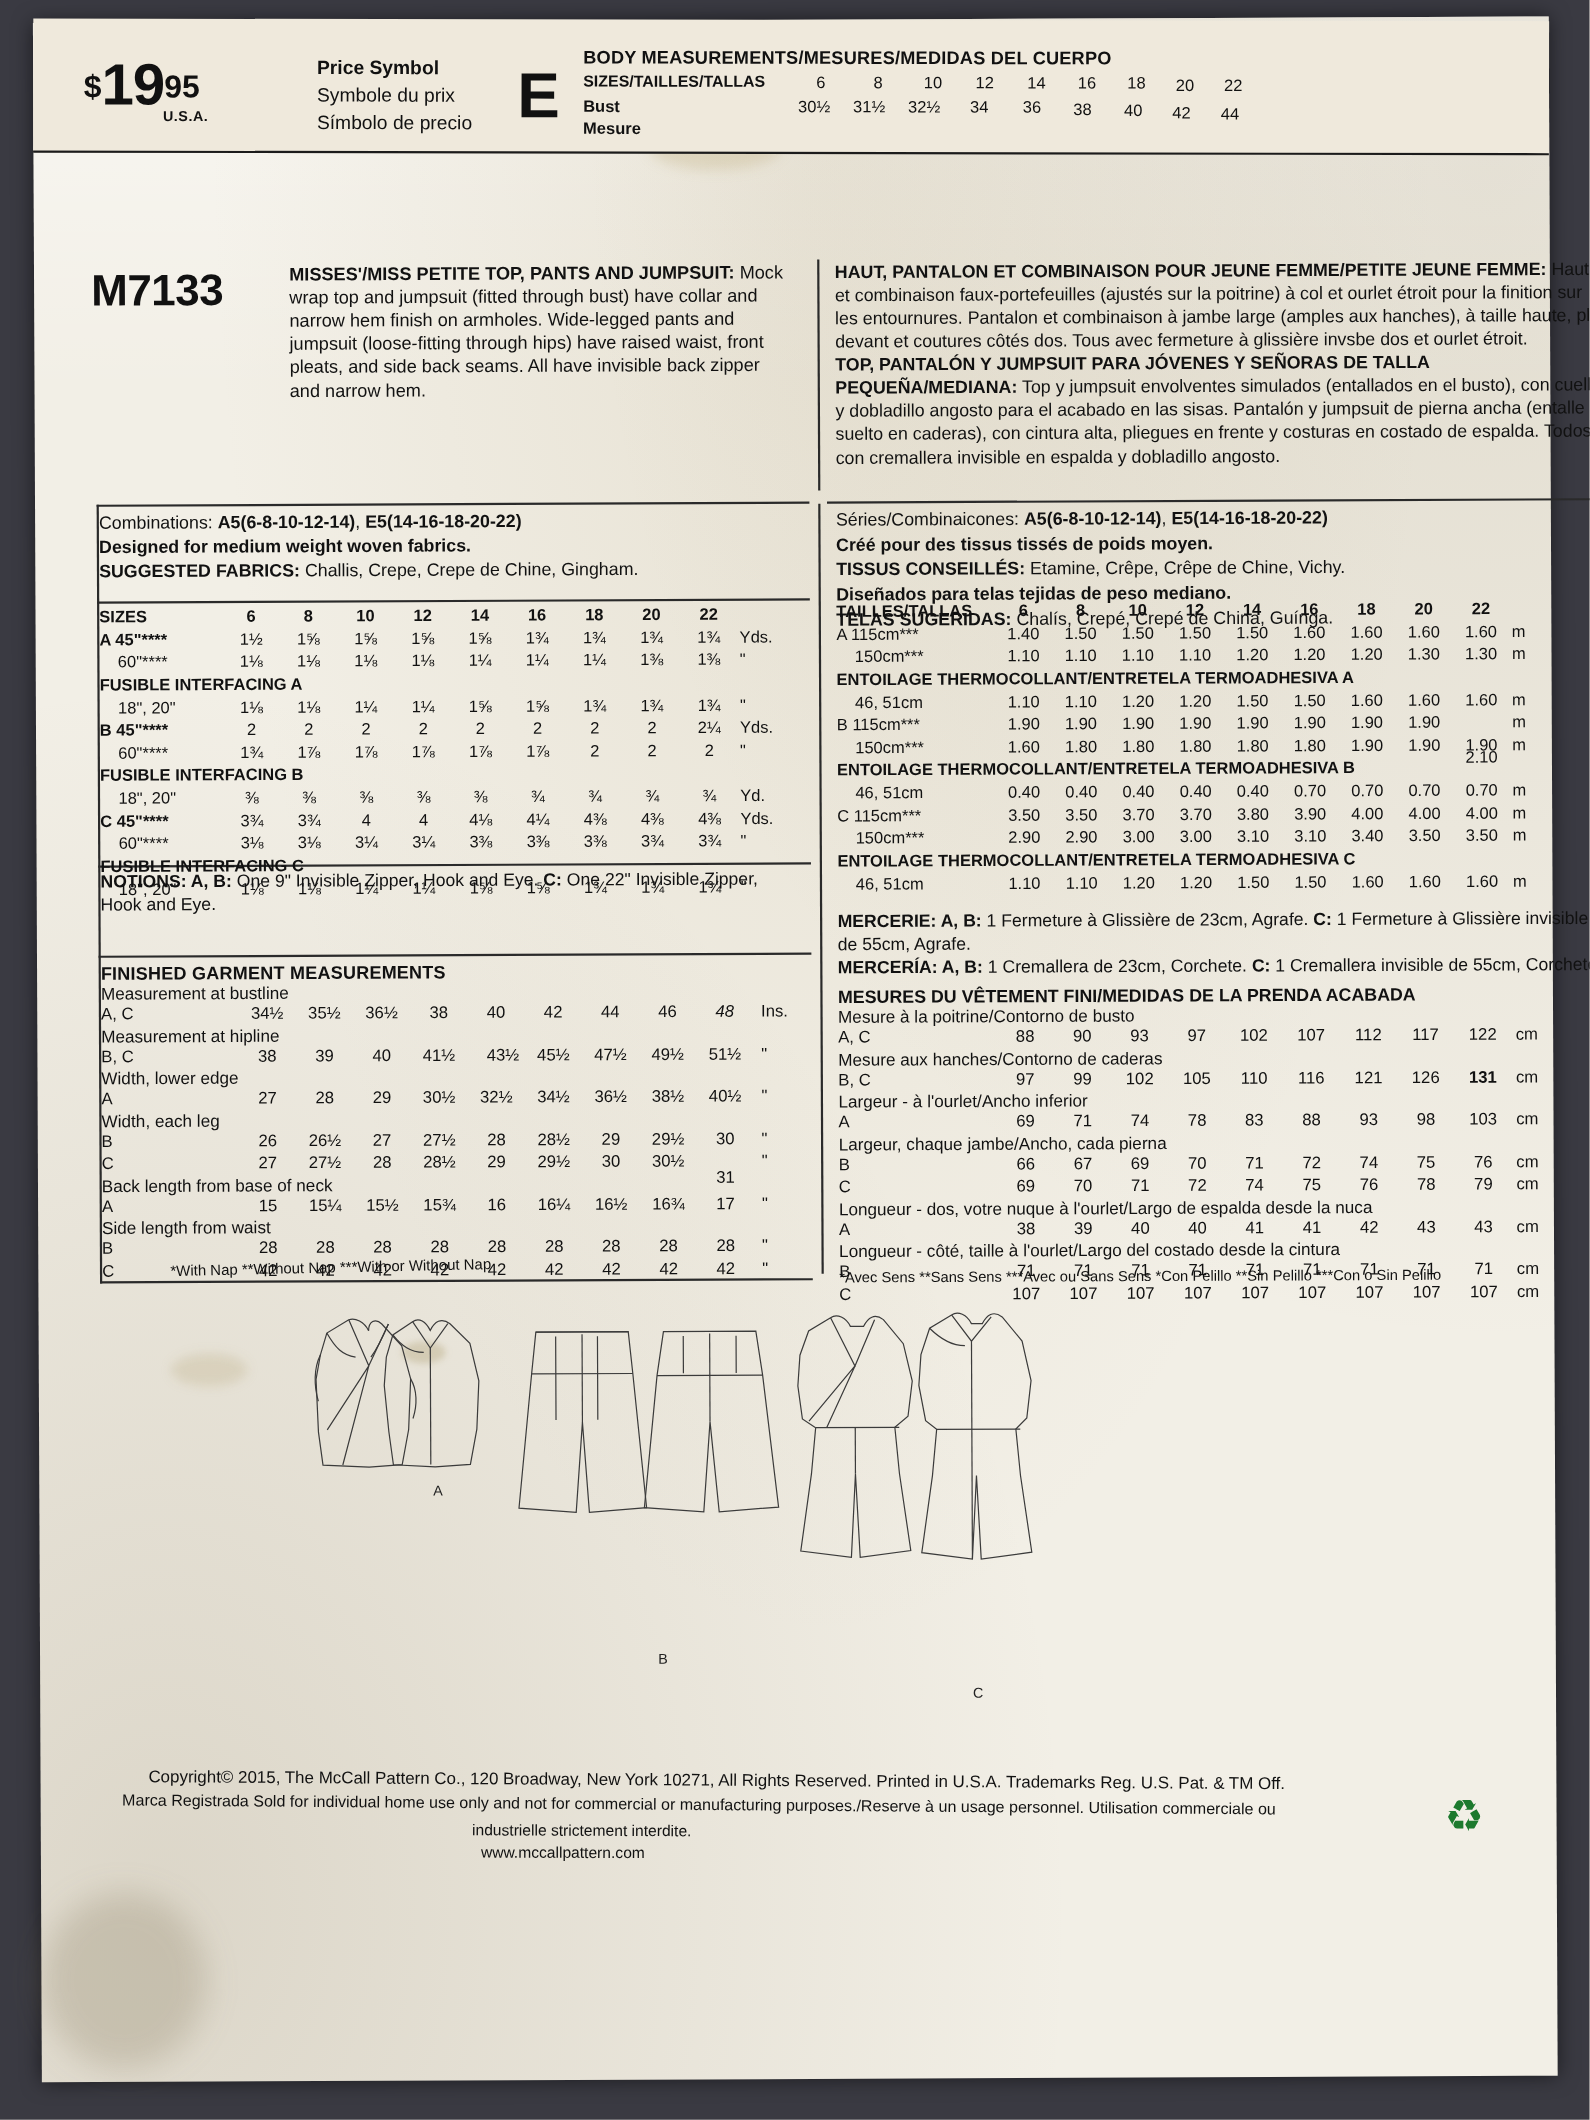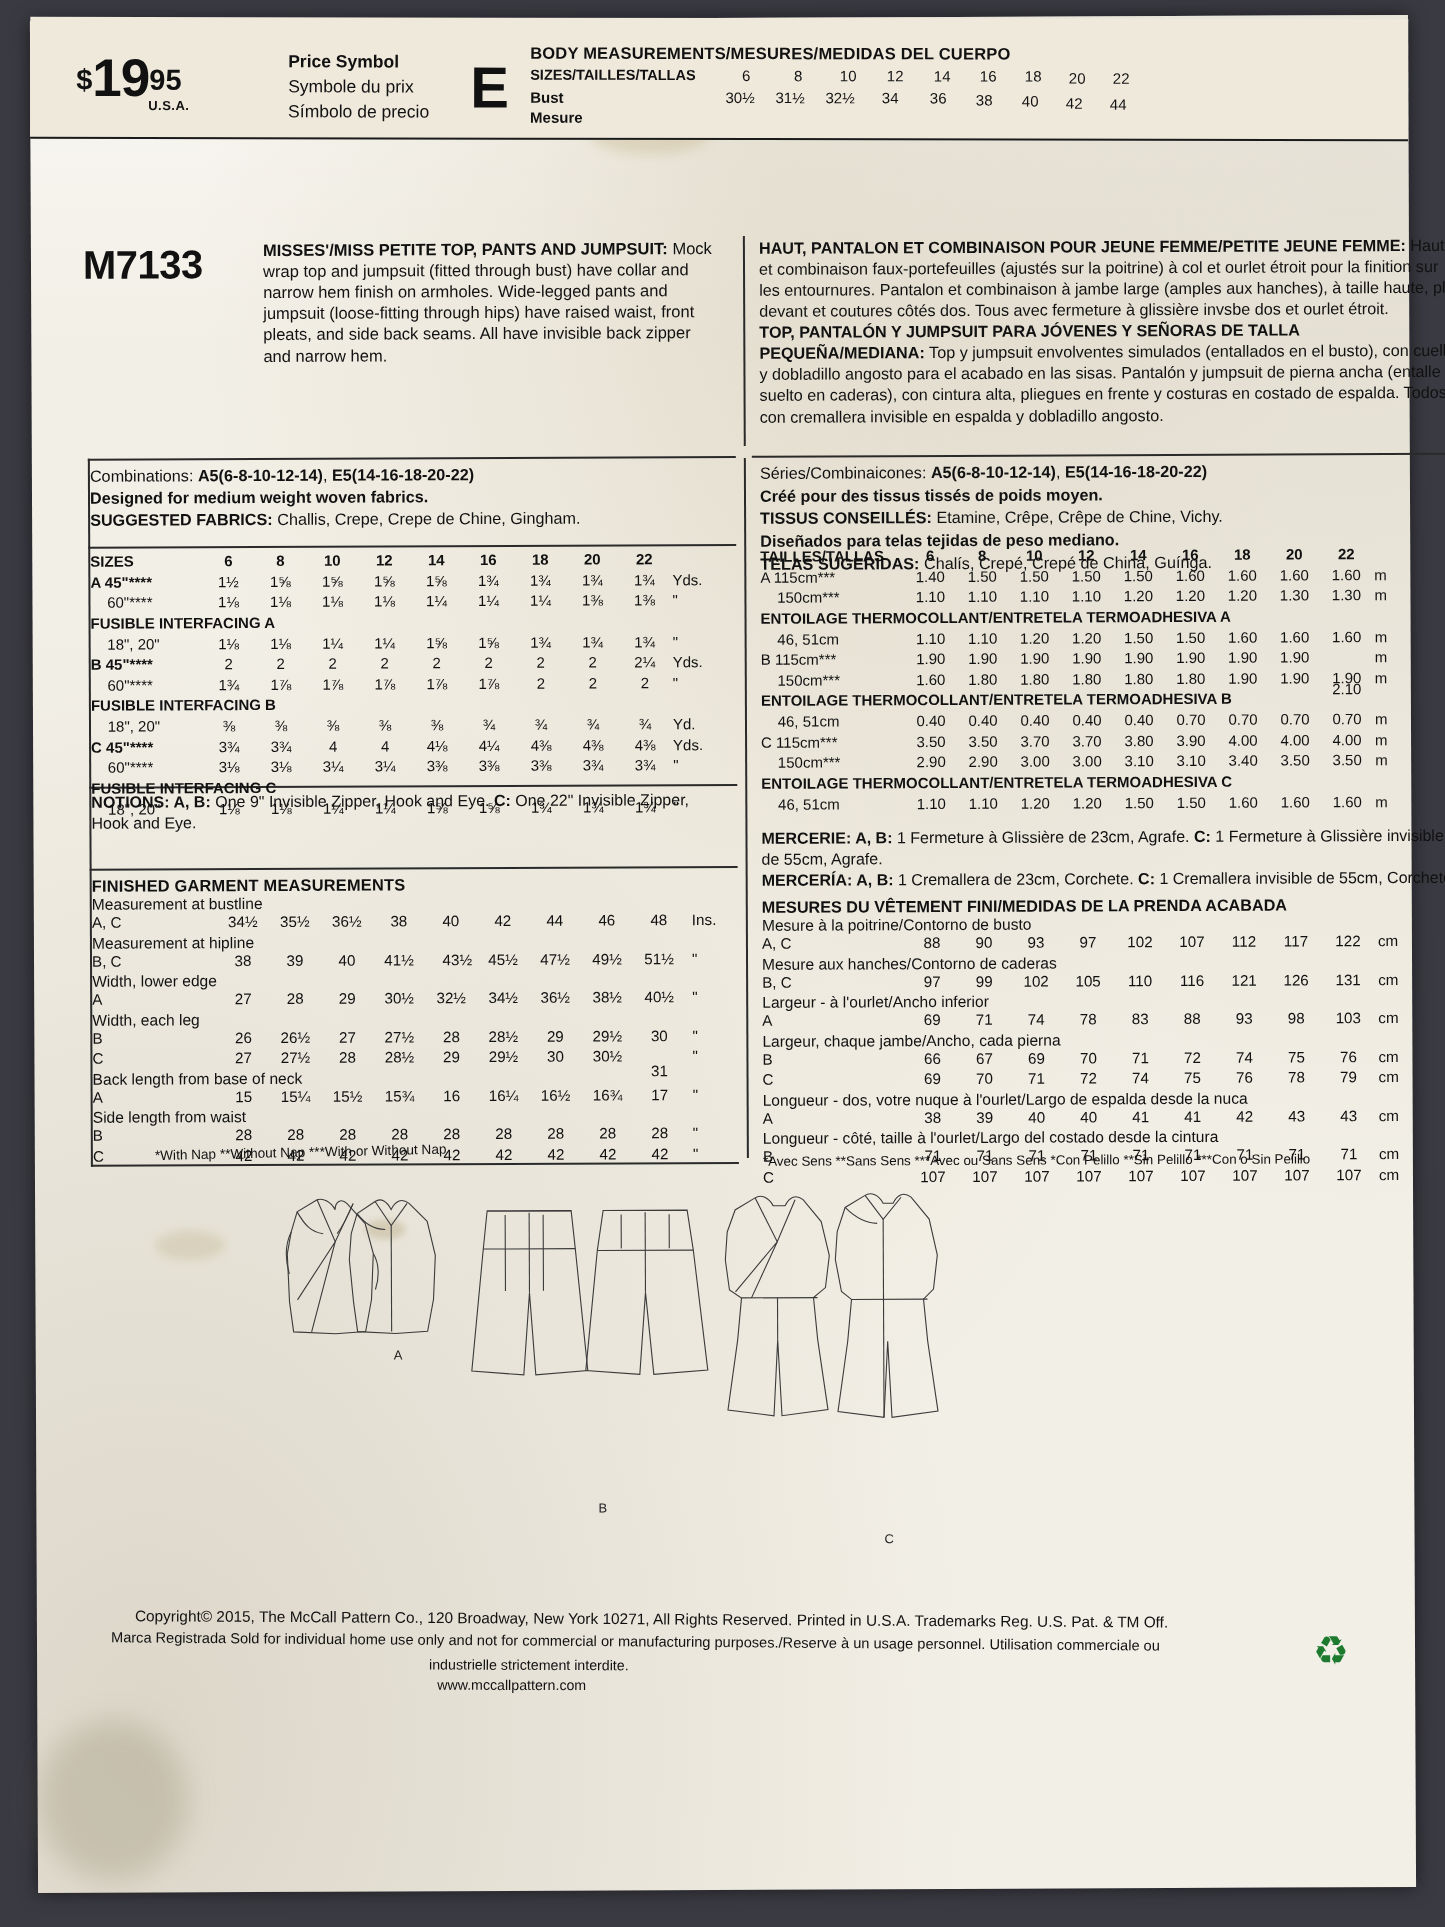--- a/index.html
+++ b/index.html
@@ -345,21 +345,21 @@
           <div class="frow">
             <span class="fl">A, C</span>
             <span class="fcell" style="left: 130px;">34½</span>
             <span class="fcell" style="left: 182px;">35½</span>
             <span class="fcell" style="left: 234px;">36½</span>
             <span class="fcell" style="left: 286px;">38</span>
             <span class="fcell" style="left: 338px;">40</span>
             <span class="fcell" style="left: 390px;">42</span>
             <span class="fcell" style="left: 442px;">44</span>
             <span class="fcell" style="left: 494px;">46</span>
-            <span class="fcell" style="left: 546px;">48</span>
+            <span class="fcell" style="left: 546px; font-style: italic;">48</span>
             <span class="fcell" style="left: 600px; width: 50px; text-align: left;">Ins.</span>
           </div>
           <div class="fgsec">Measurement at hipline</div>
           <div class="frow">
             <span class="fl">B, C</span>
             <span class="fcell" style="left: 130px;">38</span>
             <span class="fcell" style="left: 182px;">39</span>
             <span class="fcell" style="left: 234px;">40</span>
             <span class="fcell" style="left: 286px;">41½</span>
             <span class="fcell" style="left: 338px; text-align: right;">43½</span>
@@ -629,21 +629,21 @@
           <div class="f2row">
             <span class="fl">B, C</span>
             <span class="f2cell" style="left: 148px;">97</span>
             <span class="f2cell" style="left: 200px; text-align: center;">99</span>
             <span class="f2cell" style="left: 252px;">102</span>
             <span class="f2cell" style="left: 304px;">105</span>
             <span class="f2cell" style="left: 356px;">110</span>
             <span class="f2cell" style="left: 408px;">116</span>
             <span class="f2cell" style="left: 460px;">121</span>
             <span class="f2cell" style="left: 512px;">126</span>
-            <span class="f2cell" style="left: 564px;">131</span>
+            <span class="f2cell" style="left: 564px; font-weight: bold;">131</span>
             <span class="f2cell" style="left: 616px; width: 50px; text-align: left;">cm</span>
           </div>
           <div class="fgsec">Largeur - à l'ourlet/Ancho inferior</div>
           <div class="f2row">
             <span class="fl">A</span>
             <span class="f2cell" style="left: 148px;">69</span>
             <span class="f2cell" style="left: 200px;">71</span>
             <span class="f2cell" style="left: 252px;">74</span>
             <span class="f2cell" style="left: 304px;">78</span>
             <span class="f2cell" style="left: 356px;">83</span>

